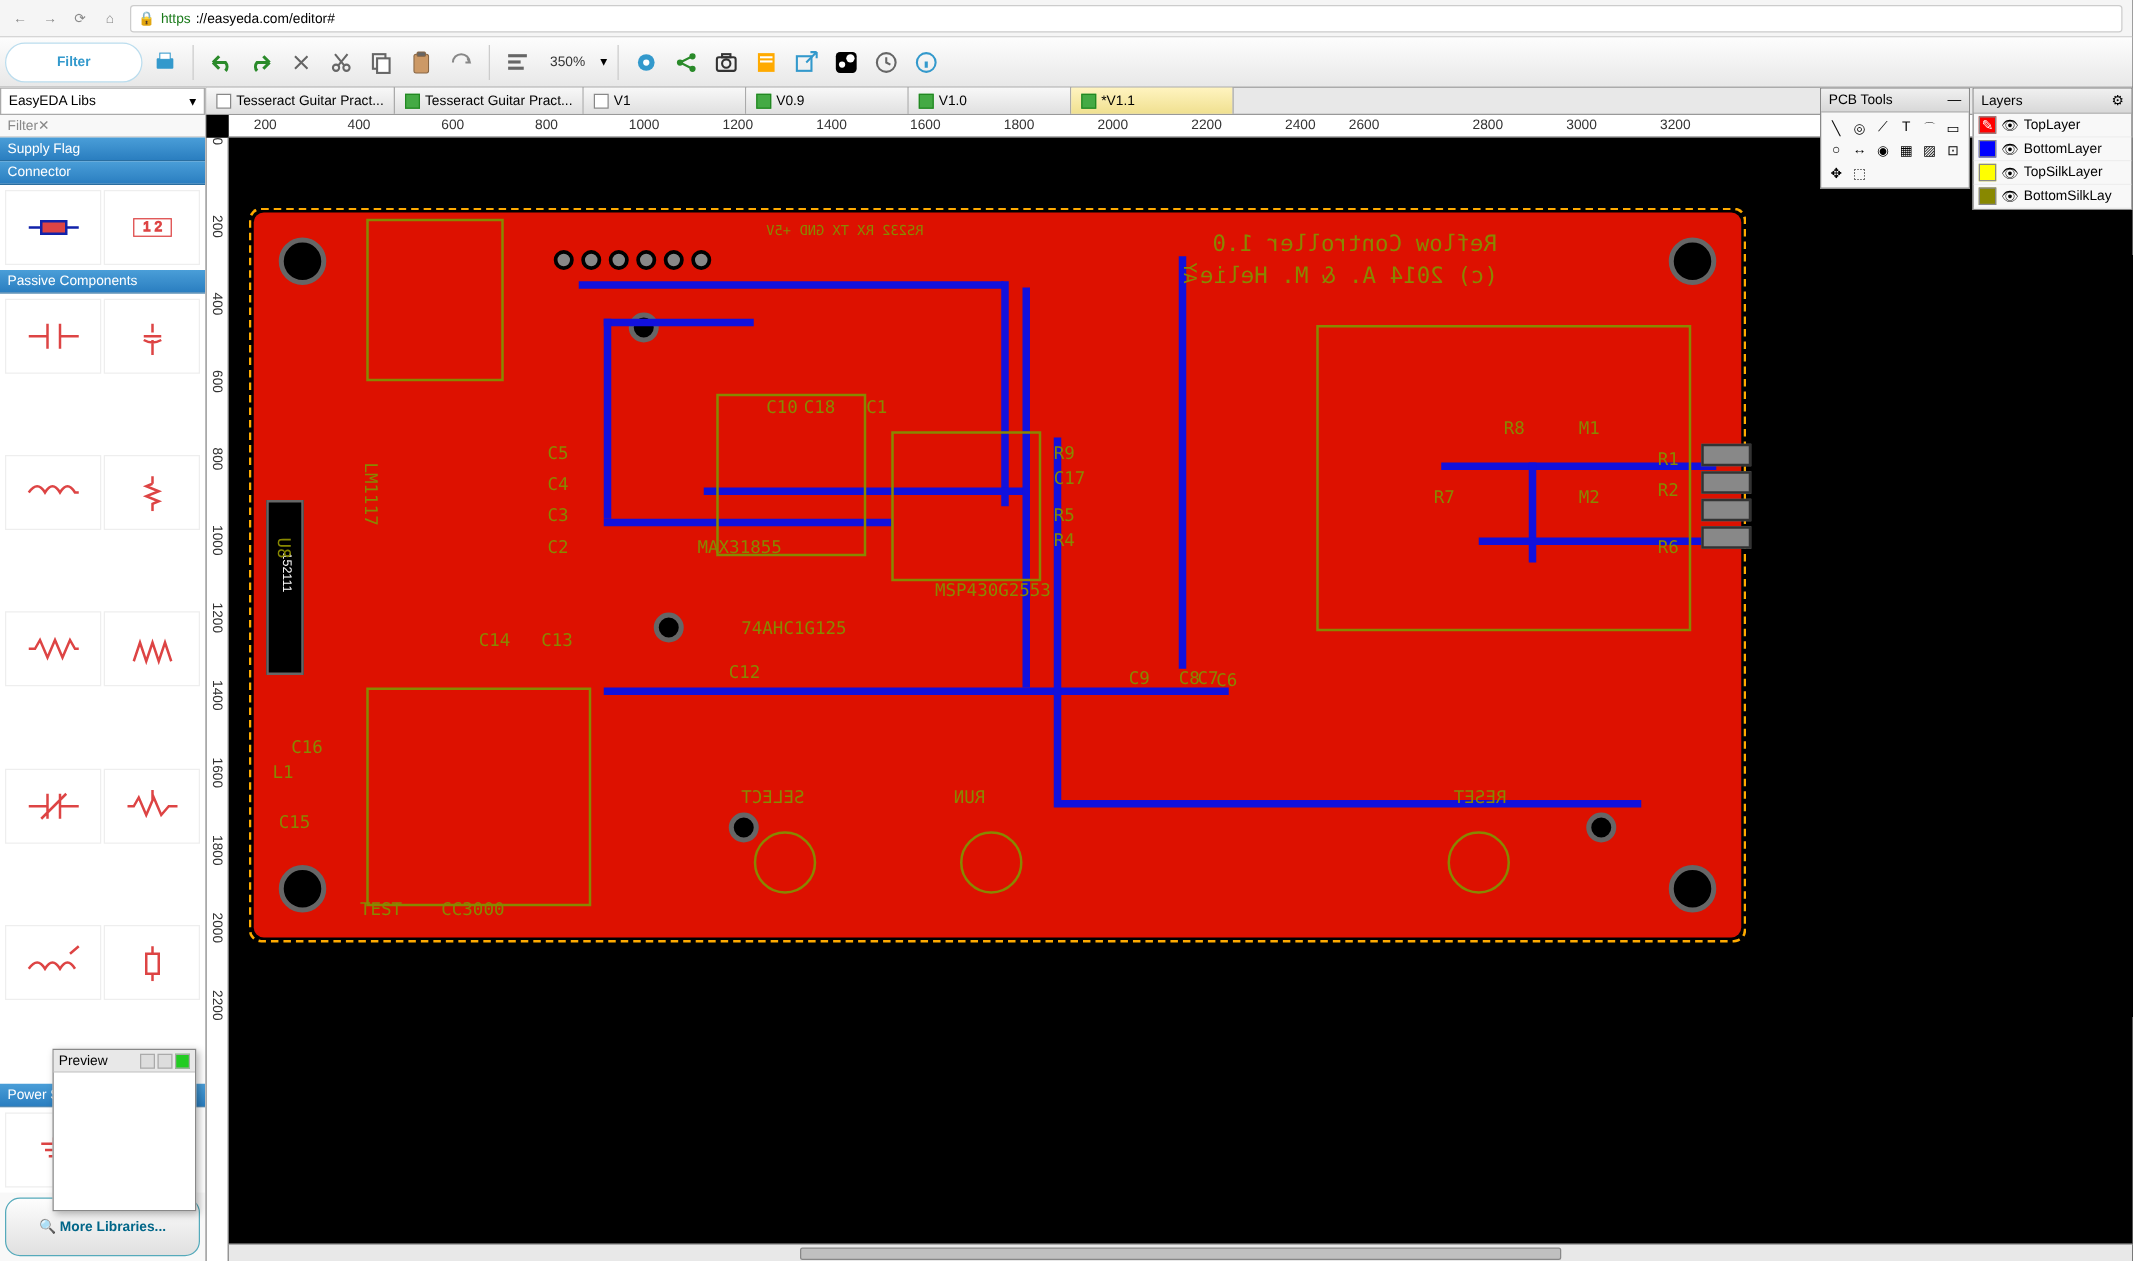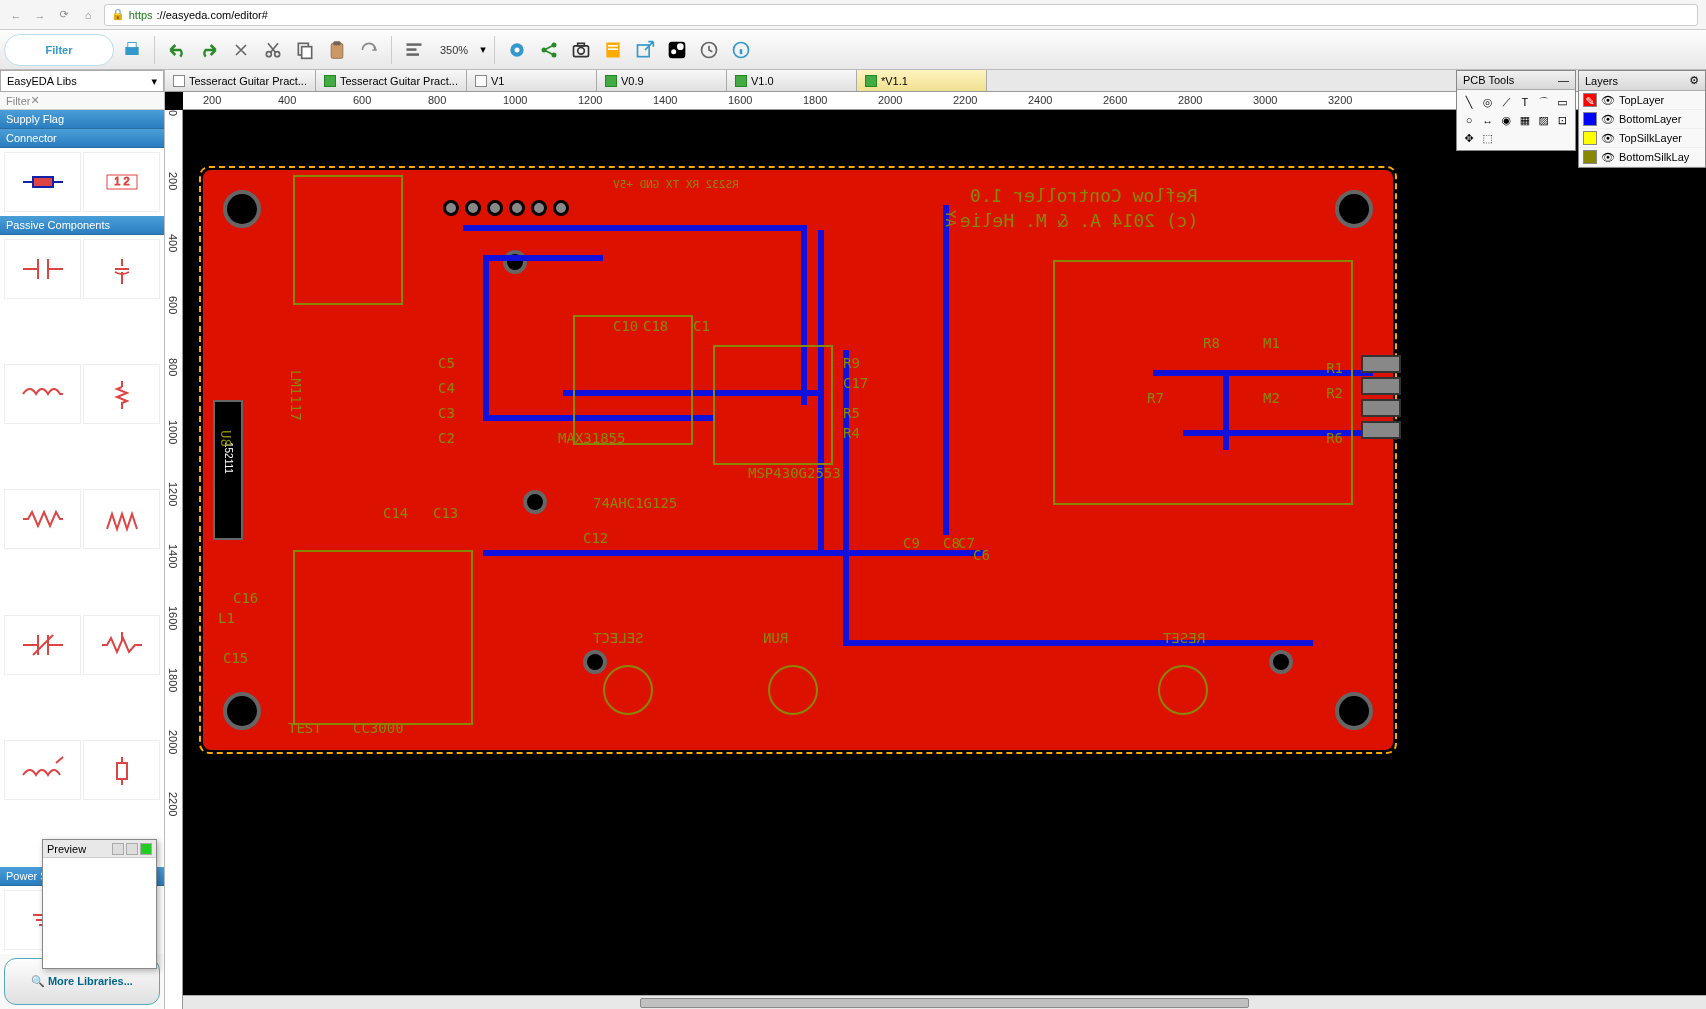--- a/index.html
+++ b/index.html
@@ -327,21 +327,21 @@
         <span style="left: 170px;">600</span>
         <span style="left: 245px;">800</span>
         <span style="left: 320px;">1000</span>
         <span style="left: 395px;">1200</span>
         <span style="left: 470px;">1400</span>
         <span style="left: 545px;">1600</span>
         <span style="left: 620px;">1800</span>
         <span style="left: 695px;">2000</span>
         <span style="left: 770px;">2200</span>
         <span style="left: 845px;">2400</span>
-        <span style="left: 920px;">2600</span>
+        <span style="left: 896px;">2600</span>
         <span style="left: 995px;">2800</span>
         <span style="left: 1070px;">3000</span>
         <span style="left: 1145px;">3200</span>
       </div>
     <div class="canvas-wrap">
       <div class="ruler-v" id="ruler-v">
           <span style="top: 0px;">0</span>
           <span style="top: 62px;">200</span>
           <span style="top: 124px;">400</span>
           <span style="top: 186px;">600</span>
@@ -417,21 +417,21 @@
           <div class="silkscreen" style="top:148px;left:490px">C1</div>
           <div class="silkscreen" style="top:185px;left:235px">C5</div>
           <div class="silkscreen" style="top:210px;left:235px">C4</div>
           <div class="silkscreen" style="top:235px;left:235px">C3</div>
           <div class="silkscreen" style="top:260px;left:235px">C2</div>
           <div class="silkscreen" style="top:335px;left:180px">C14</div>
           <div class="silkscreen" style="top:335px;left:230px">C13</div>
           <div class="silkscreen" style="top:360px;left:380px">C12</div>
           <div class="silkscreen" style="top:420px;left:30px">C16</div>
           <div class="silkscreen" style="top:480px;left:20px">C15</div>
-          <div class="silkscreen" style="top:377px;left:770px">C6</div>
+          <div class="silkscreen" style="top:367px;left:770px">C6</div>
           <div class="silkscreen" style="top:365px;left:755px">C7</div>
           <div class="silkscreen" style="top:365px;left:740px">C8</div>
           <div class="silkscreen" style="top:365px;left:700px">C9</div>
           <div class="silkscreen" style="top:255px;left:640px">R4</div>
           <div class="silkscreen" style="top:235px;left:640px">R5</div>
           <div class="silkscreen" style="top:185px;left:640px">R9</div>
           <div class="silkscreen" style="top:165px;left:1000px">R8</div>
           <div class="silkscreen" style="top:220px;left:944px">R7</div>
           <div class="silkscreen" style="top:220px;left:1060px">M2</div>
           <div class="silkscreen" style="top:165px;left:1060px">M1</div>

